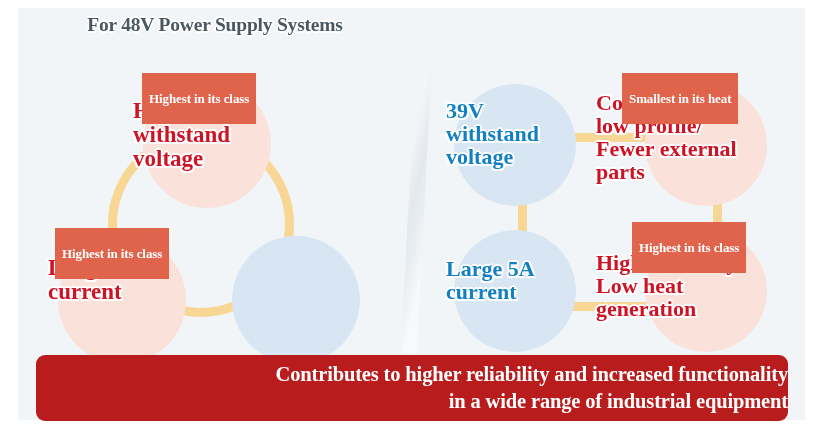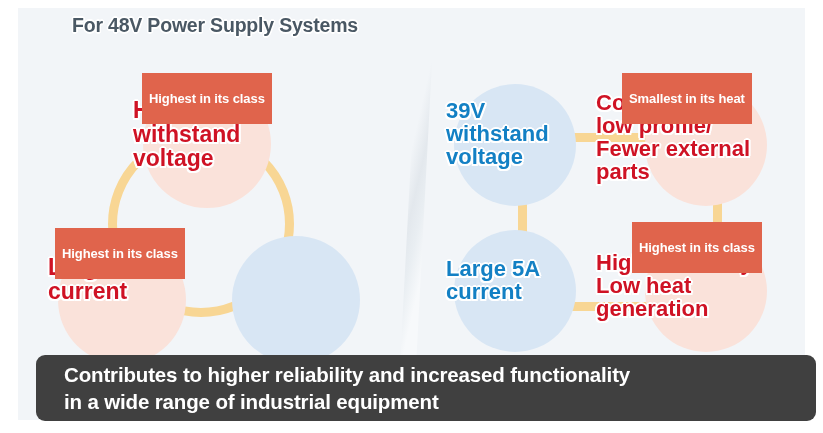--- a/index.html
+++ b/index.html
@@ -6,21 +6,21 @@
     margin: 0;
     padding: 0;
     background: #ffffff;
   }
   #stage {
     position: relative;
     width: 823px;
     height: 433px;
     background: #ffffff;
     overflow: hidden;
-    font-family: Liberation Sans, sans-serif;
+    font-family: Liberation Serif, serif;
   }
   
   .panel-bg {
     position: absolute;
     left: 18px;
     top: 8px;
     width: 787px;
     height: 412px;
     background: #f2f5f8;
   }
@@ -115,34 +115,33 @@
     letter-spacing: -0.1px;
   }
 
   
   .banner {
     position: absolute;
     left: 36px;
     top: 355px;
     width: 752px;
     height: 66px;
-    background: #404040;
+    background: #b91c1c;
     border-radius: 9px;
     color: #ffffff;
     font-weight: bold;
     font-size: 20.5px;
     line-height: 27px;
     display: flex;
     flex-direction: column;
-    align-items: flex-start;
+    align-items: flex-end;
     justify-content: center;
     text-align: center;
     z-index: 20;
     letter-spacing: -0.15px;
-    padding-left: 28px;
   }
 </style>
 </head>
 <body>
 
 <div id="stage">
 
   <div class="panel-bg"></div>
   <div class="divider"></div>
 

